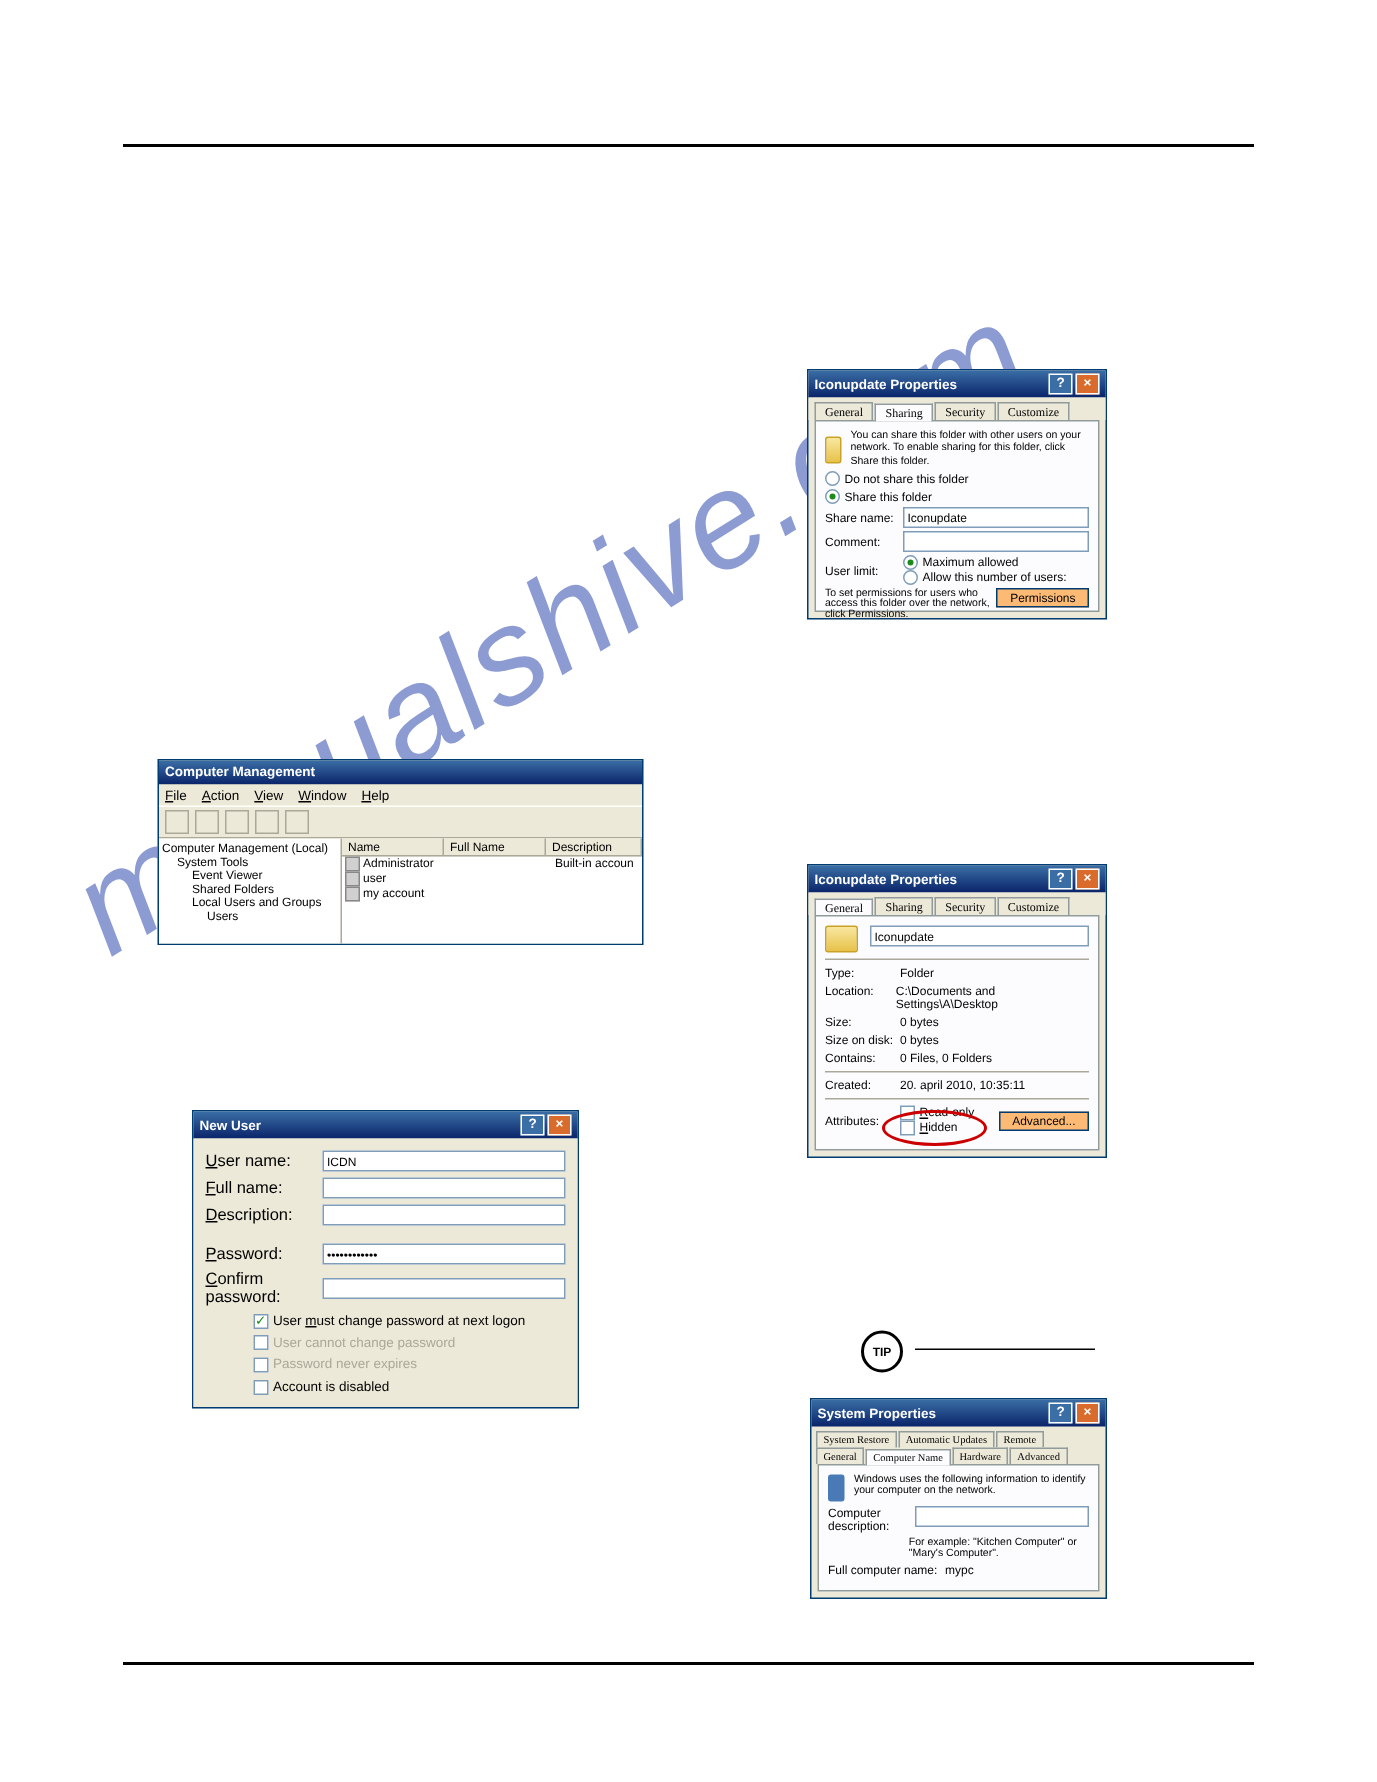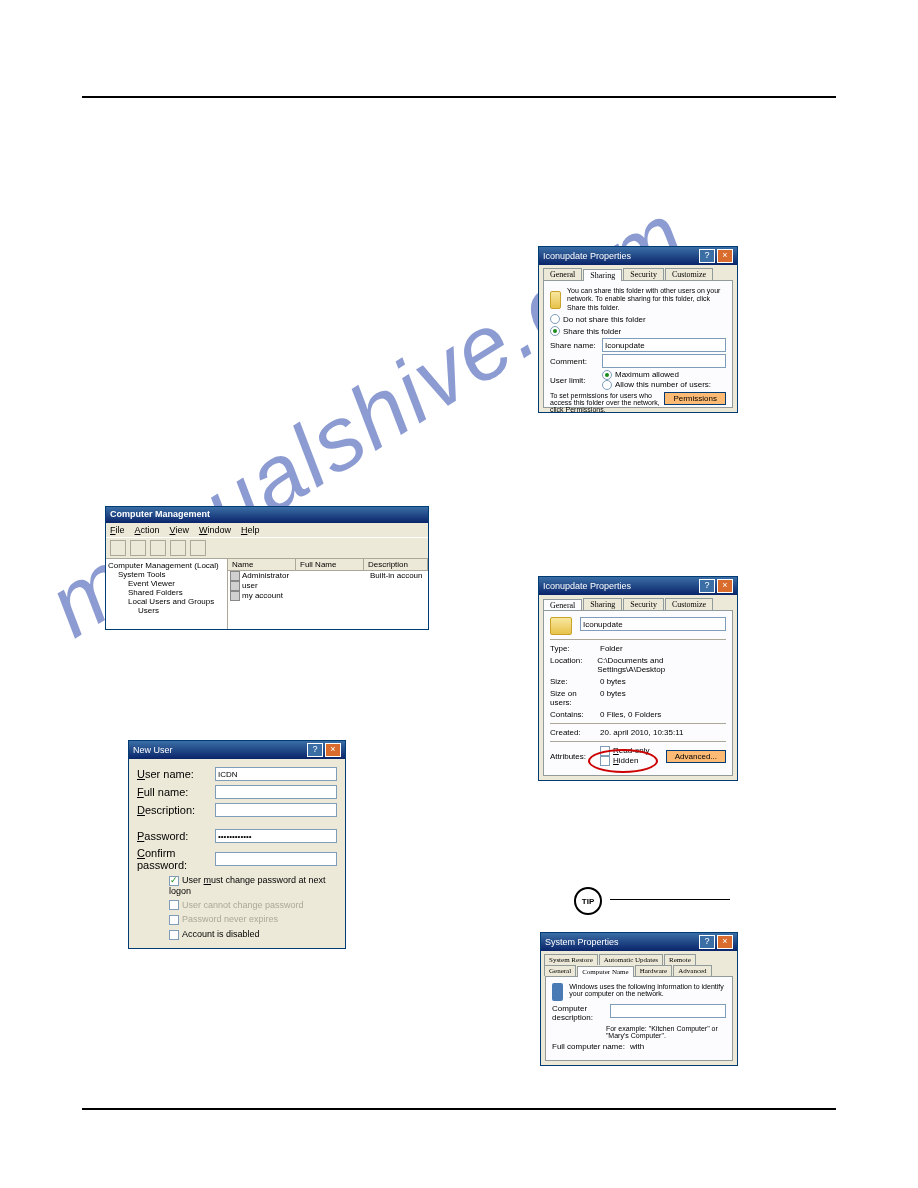--- a/index.html
+++ b/index.html
@@ -8,21 +8,21 @@
 
 .hr-top { position: absolute; left: 82px; top: 96px; width: 754px; height: 2px; background: #000; }
 .hr-bottom { position: absolute; left: 82px; top: 1108px; width: 754px; height: 2px; background: #000; }
 
 .section-title { position: absolute; left: 82px; top: 120px; font-size: 18px; font-weight: 600; border-bottom: 1px solid #000; padding-bottom: 2px; }
 
 .watermark { position: absolute; left: 115px; top: 345px; width: 700px; height: 520px; pointer-events: none; z-index: 1; font-size: 90px; font-weight: 400; color: rgba(63,89,178,0.6); transform: rotate(-32deg); letter-spacing: 2px; font-style: italic; }
 
 
 .xp-dialog { position: absolute; background: #ece9d8; border: 1px solid #003c74; font-size: 9px; z-index: 3; }
-.xp-titlebar { background: linear-gradient(#3a6ea5, #0a246a); color: #fff; display: flex; align-items: center; padding: 2px 4px; height: 18px; font-weight: normal; }
+.xp-titlebar { background: linear-gradient(#3a6ea5, #0a246a); color: #fff; display: flex; align-items: center; padding: 2px 4px; height: 18px; font-weight: bold; }
 .xp-titlebar .title { flex: 1; }
 .xp-titlebar .btn { width: 16px; height: 14px; background: #d96c2c; border: 1px solid #fff; color: #fff; font-size: 9px; line-height: 10px; text-align: center; margin-left: 2px; }
 .xp-titlebar .btn.help { background: #3a6ea5; }
 .xp-tabs { display: flex; background: #ece9d8; padding-top: 3px; padding-left: 4px; }
 .xp-tab { border: 1px solid #919b9c; border-bottom: none; background: #ece9d8; padding: 1px 6px; font-size: 8px; margin-right: 1px; font-family: Liberation Serif, serif; }
 .xp-tab.active { background: #fcfcfe; position: relative; top: 1px; }
 .xp-panel { background: #fcfcfe; border: 1px solid #919b9c; margin: 0 4px 4px; padding: 6px; }
 .xp-input { border: 1px solid #7f9db9; background: #fff; height: 14px; padding: 0 2px; font-size: 8px; }
 .xp-button { border: 1px solid #003c74; background: #fdba74; padding: 1px 8px; font-size: 8px; }
 .xp-radio, .xp-check { width: 10px; height: 10px; border: 1px solid #7f9db9; display: inline-block; vertical-align: middle; margin-right: 3px; background: #fff; }
@@ -56,21 +56,21 @@
 .fig-cm .body { display: flex; height: 70px; }
 .fig-cm .tree { width: 122px; background: #fff; border-right: 1px solid #aca899; padding: 2px; font-size: 8px; }
 .fig-cm .tree .node { padding-left: 10px; }
 .fig-cm .list { flex: 1; background: #fff; }
 .fig-cm .list-head { display: flex; background: #ece9d8; border-bottom: 1px solid #aca899; font-size: 8px; }
 .fig-cm .list-head div { border-right: 1px solid #aca899; padding: 1px 4px; }
 .fig-cm .list-row { display: flex; font-size: 8px; padding: 0 2px; }
 .fig-cm .list-row .ico { width: 10px; height: 10px; background: #d0d0d0; border: 1px solid #888; margin-right: 2px; }
 
 
-.fig-nu { left: 128px; top: 740px; width: 218px; }
+.fig-nu { left: 128px; top: 740px; width: 258px; }
 .fig-nu .xp-panel { background: #ece9d8; border: none; margin: 0; padding: 8px; }
 .fig-nu .row { display: flex; align-items: center; margin-bottom: 4px; }
 .fig-nu .lbl { width: 78px; font-size: 11px; }
 .fig-nu .lbl u { text-decoration: underline; }
 .fig-nu .xp-input { flex: 1; }
 .fig-nu .chk-row { font-size: 9px; margin-top: 4px; padding-left: 32px; }
 .fig-nu .chk-row.disabled { color: #aca899; }
 
 
 .fig-gen { left: 538px; top: 576px; width: 200px; }
@@ -259,21 +259,21 @@
         </div>
       <div class="prow">
           <span class="plbl">Location:</span>
           <span>C:\Documents and Settings\A\Desktop</span>
         </div>
       <div class="prow">
           <span class="plbl">Size:</span>
           <span>0 bytes</span>
         </div>
       <div class="prow">
-          <span class="plbl">Size on users:</span>
+          <span class="plbl">Size on disk:</span>
           <span>0 bytes</span>
         </div>
       <div class="prow">
           <span class="plbl">Contains:</span>
           <span>0 Files, 0 Folders</span>
         </div>
       <hr style="margin:4px 0;border:none;border-top:1px solid #aca899">
       <div class="prow">
           <span class="plbl">Created:</span>
           <span>20. april 2010, 10:35:11</span>
@@ -323,19 +323,19 @@
       <div class="row">
           <span class="lbl">Computer description:</span>
           <input class="xp-input" style="flex: 1 1 0%;">
         </div>
       <div class="row">
           <span class="lbl"></span>
           <span style="font-size:7px">For example: "Kitchen Computer" or "Mary's Computer".</span>
         </div>
       <div class="row">
           <span class="lbl">Full computer name:</span>
-          <span>with</span>
+          <span>mypc</span>
         </div>
     </div>
   </div>
 
   <div class="hr-bottom"></div>
 </div>
 
 </body></html>

